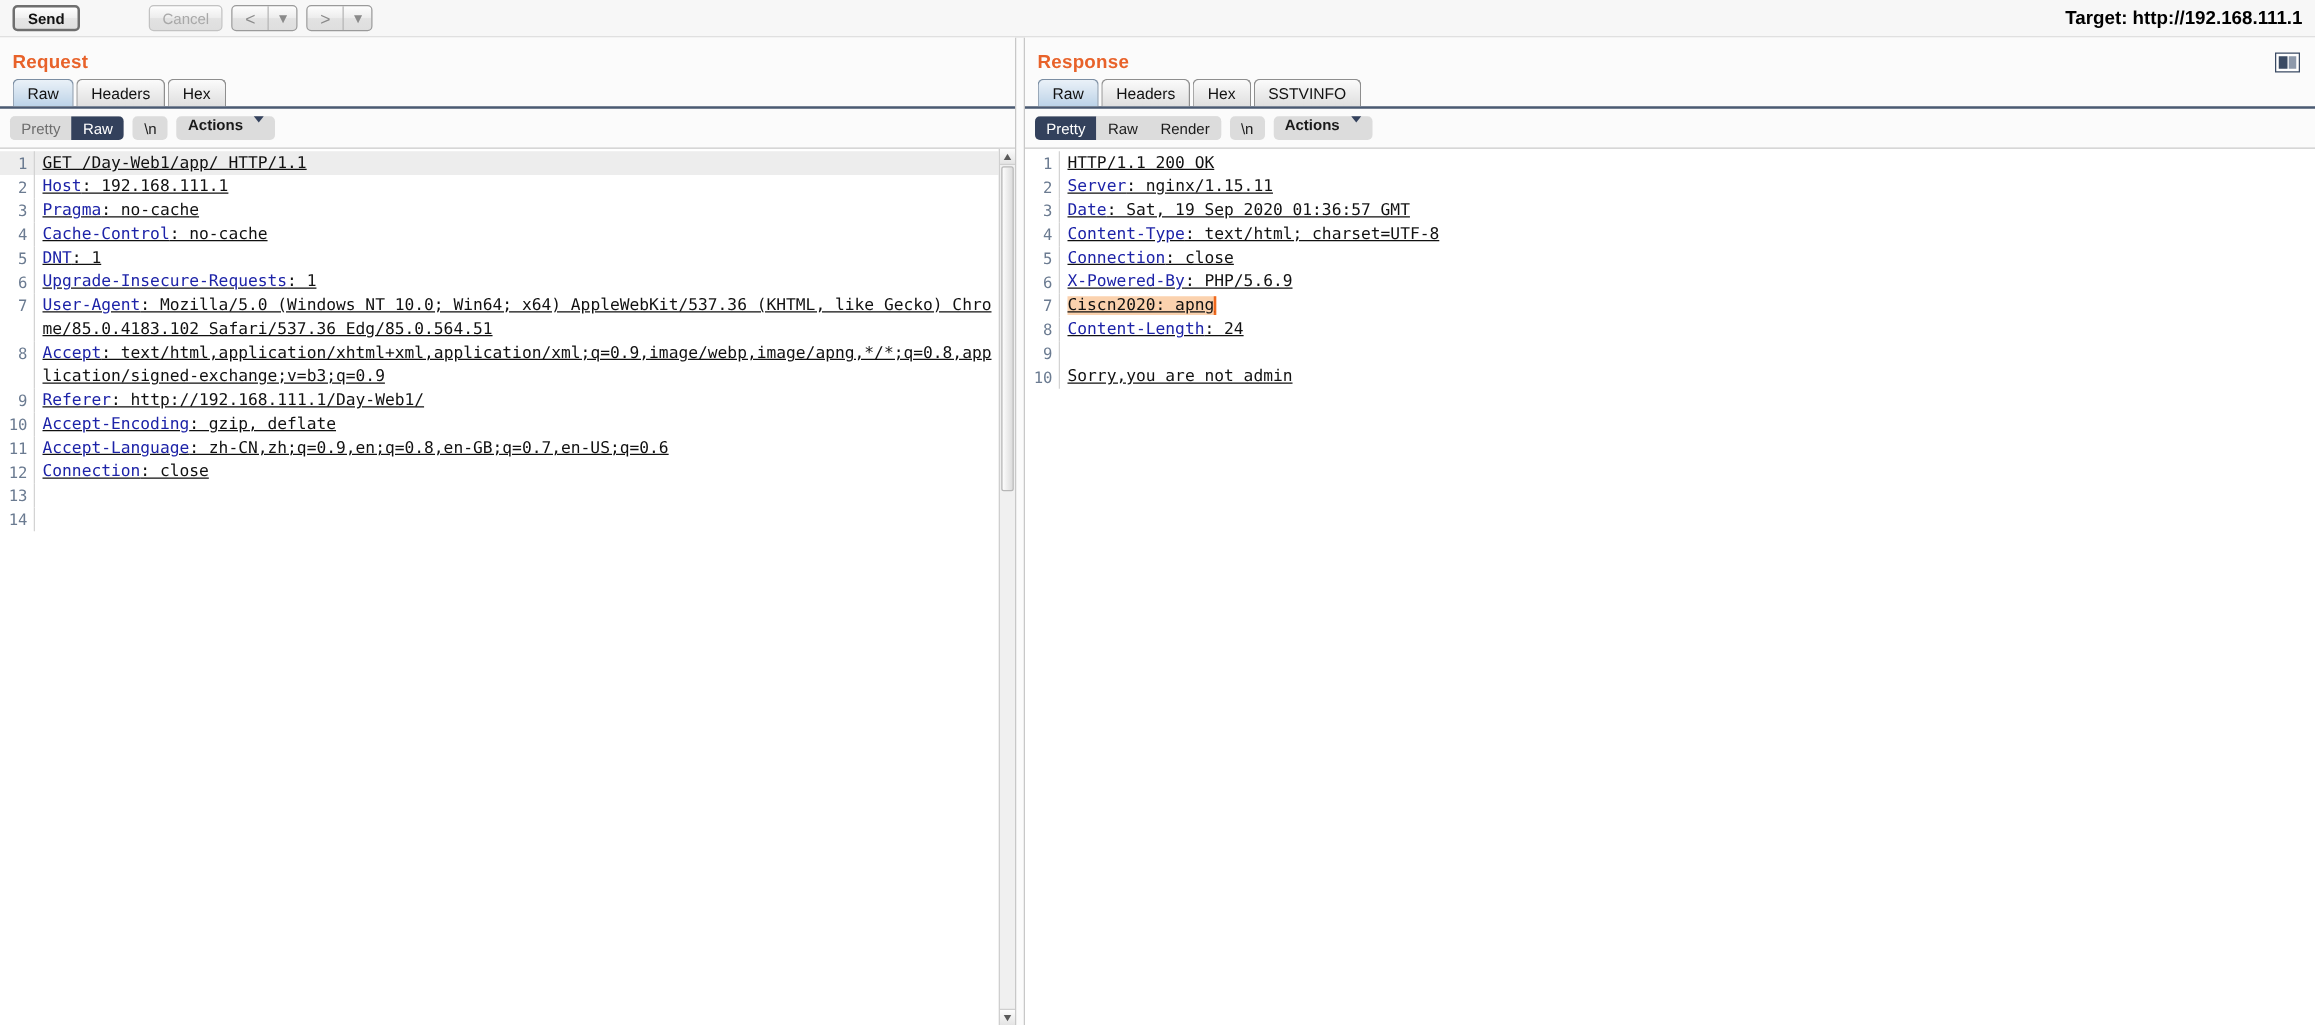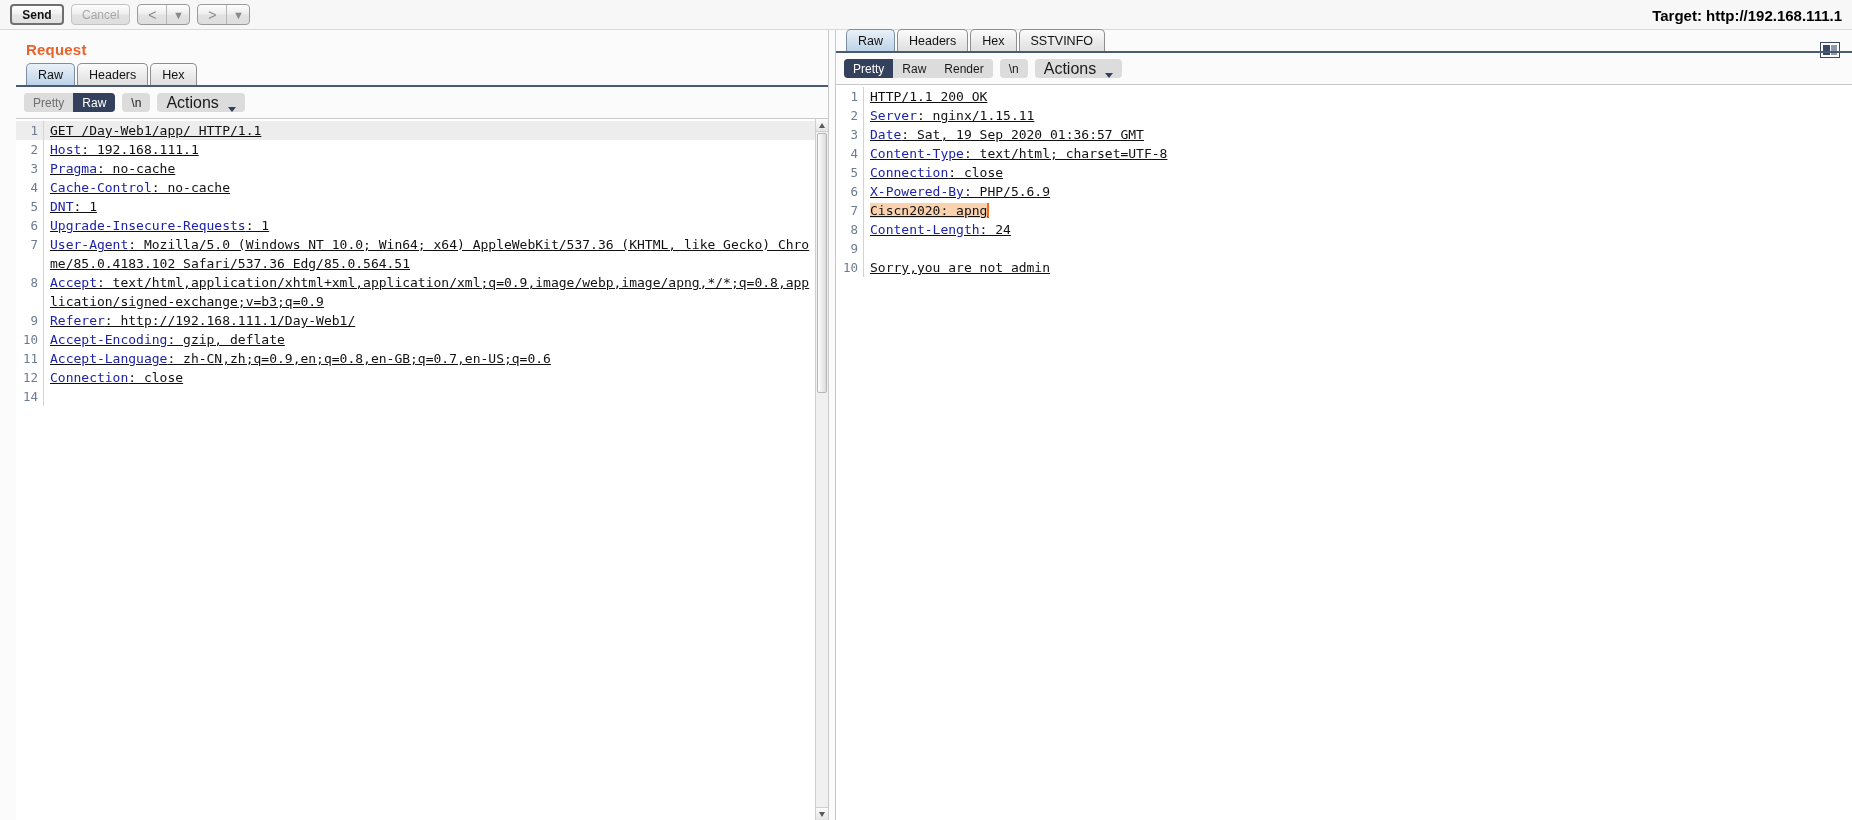--- a/index.html
+++ b/index.html
@@ -35,21 +35,21 @@
     align-items: center;
     justify-content: center;
     cursor: pointer;
     box-shadow: 0 1px 0 rgba(255,255,255,.7) inset;
   }
   .btn.primary {
     border: 2px solid #6f6f6f;
     font-weight: bold;
     background: linear-gradient(to bottom, #ffffff 0%, #f0f0f0 48%, #e6e6e6 52%, #e0e0e0 100%);
   }
-  .btn.disabled { color: #a8a8a8; border-color: #c2c2c2; cursor: default; }
+  .btn.disabled { color: #a8a8a8; border-color: #c2c2c2; cursor: default; margin-left: 48px; }
   .btn.split {
     min-width: 52px;
     padding: 0;
     gap: 0;
   }
   .btn.split .seg {
     display: flex; align-items: center; justify-content: center;
     height: 100%;
     color: #8a8a8a;
   }
@@ -73,21 +73,21 @@
     height: 790px;
     background: #fbfbfb;
   }
   .pane {
     position: relative;
     height: 100%;
     background: #fbfbfb;
     display: flex;
     flex-direction: column;
   }
-  #pane-request { width: 812px; margin-left: 16px; }
+  #pane-request { width: 812px; }
   #splitter {
     width: 8px;
     background: #fbfbfb;
     border-left: 1px solid #c8c8c8;
     border-right: 1px solid #c8c8c8;
     cursor: col-resize;
   }
   #pane-response { flex: 1 1 auto; }
 
   .pane-title {
@@ -176,28 +176,29 @@
     display: flex;
     align-items: center;
     color: #1a1a1a;
     background: #dcdcdc;
     border-radius: 4px;
     cursor: pointer;
   }
   .pill-actions {
     height: 19px;
     padding: 0 9px;
-    font-size: 16px;
-    display: flex;
-    align-items: flex-end;
+    font-size: 12px;
+    display: flex;
+    align-items: flex-start;
     gap: 9px;
     color: #1a1a1a;
     background: #dcdcdc;
     border-radius: 4px;
     cursor: pointer;
+    font-weight: bold;
   }
   .caret-dn {
     width: 0; height: 0;
     border-left: 4.5px solid transparent;
     border-right: 4.5px solid transparent;
     border-top: 5px solid #33415c;
   }
 
   
   .editor-wrap {
@@ -338,37 +339,39 @@
           <div class="crow"><span class="lnum">3</span><span class="ltxt"><span class="hk">Pragma</span>: no-cache</span></div>
           <div class="crow"><span class="lnum">4</span><span class="ltxt"><span class="hk">Cache-Control</span>: no-cache</span></div>
           <div class="crow"><span class="lnum">5</span><span class="ltxt"><span class="hk">DNT</span>: 1</span></div>
           <div class="crow"><span class="lnum">6</span><span class="ltxt"><span class="hk">Upgrade-Insecure-Requests</span>: 1</span></div>
           <div class="crow"><span class="lnum">7</span><span class="ltxt"><span class="hk">User-Agent</span>: Mozilla/5.0 (Windows NT 10.0; Win64; x64) AppleWebKit/537.36 (KHTML, like Gecko) Chrome/85.0.4183.102 Safari/537.36 Edg/85.0.564.51</span></div>
           <div class="crow"><span class="lnum">8</span><span class="ltxt"><span class="hk">Accept</span>: text/html,application/xhtml+xml,application/xml;q=0.9,image/webp,image/apng,*/*;q=0.8,application/signed-exchange;v=b3;q=0.9</span></div>
           <div class="crow"><span class="lnum">9</span><span class="ltxt"><span class="hk">Referer</span>: http://192.168.111.1/Day-Web1/</span></div>
           <div class="crow"><span class="lnum">10</span><span class="ltxt"><span class="hk">Accept-Encoding</span>: gzip, deflate</span></div>
           <div class="crow"><span class="lnum">11</span><span class="ltxt"><span class="hk">Accept-Language</span>: zh-CN,zh;q=0.9,en;q=0.8,en-GB;q=0.7,en-US;q=0.6</span></div>
           <div class="crow"><span class="lnum">12</span><span class="ltxt"><span class="hk">Connection</span>: close</span></div>
+          <div class="crow"><span class="lnum">13</span><span class="ltxt"></span></div>
           <div class="crow"><span class="lnum">14</span><span class="ltxt"></span></div>
         </div>
       <div class="vscroll">
         <div class="vs-btn">
           <span class="vs-arrow-up"></span>
         </div>
         <div class="vs-thumb" style="top:14px;height:260px;"></div>
         <div class="vs-btn bot">
           <span class="vs-arrow-dn"></span>
         </div>
       </div>
     </div>
   </div>
 
   <div id="splitter"></div>
 
   <div class="pane" id="pane-response">
+    <div class="pane-title">Response</div>
 
     <div id="layout-toggle">
       <div class="lt-l"></div>
       <div class="lt-r"></div>
     </div>
 
     <div class="tabstrip">
       <div class="tab active">
         <span>Raw</span>
       </div>

